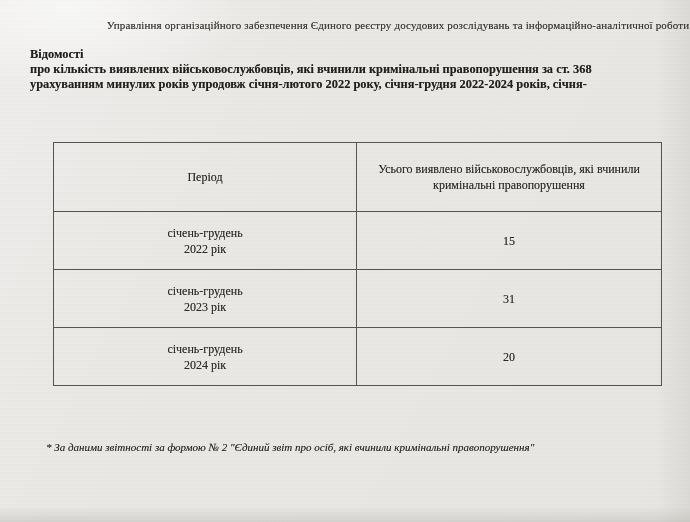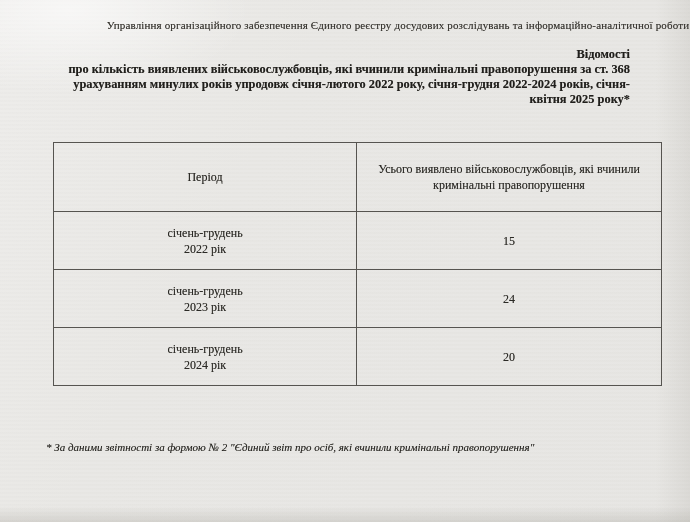--- a/index.html
+++ b/index.html
@@ -31,21 +31,21 @@
     font-size: 11px;
     letter-spacing: 0.15px;
     color: #35332e;
     white-space: nowrap;
   }
   .doc-title {
     position: absolute;
     top: 47px;
     left: 30px;
     width: 600px;
-    text-align: right;
+    text-align: left;
     font-weight: bold;
     font-size: 12.4px;
     line-height: 14.9px;
     color: #201f1c;
   }
   .doc-title div { white-space: nowrap; }
   .stat-table {
     position: absolute;
     top: 142px;
     left: 53px;
@@ -84,41 +84,40 @@
 <body>
 
 <div class="page">
 
   <div class="dept-line">Управління організаційного забезпечення Єдиного реєстру досудових розслідувань та інформаційно-аналітичної роботи</div>
 
   <div class="doc-title">
     <div>Відомості</div>
     <div>про кількість виявлених військовослужбовців, які вчинили кримінальні правопорушення за ст. 368</div>
     <div>урахуванням минулих років упродовж січня-лютого 2022 року, січня-грудня 2022-2024 років, січня-</div>
-    <div>квітня 2025 року*</div>
   </div>
 
   <table class="stat-table">
     <thead>
       <tr>
         <th class="col-period">Період</th>
         <th class="col-total">Усього виявлено військовослужбовців, які вчинили
 кримінальні правопорушення</th>
       </tr>
     </thead>
     <tbody>
       <tr>
         <td>січень-грудень
 2022 рік</td>
         <td>15</td>
       </tr>
       <tr>
         <td>січень-грудень
 2023 рік</td>
-        <td>24</td>
+        <td>31</td>
       </tr>
       <tr>
         <td>січень-грудень
 2024 рік</td>
         <td>20</td>
       </tr>
     </tbody>
   </table>
 
   <div class="footnote">* За даними звітності за формою № 2 "Єдиний звіт про осіб, які вчинили кримінальні правопорушення"</div>

